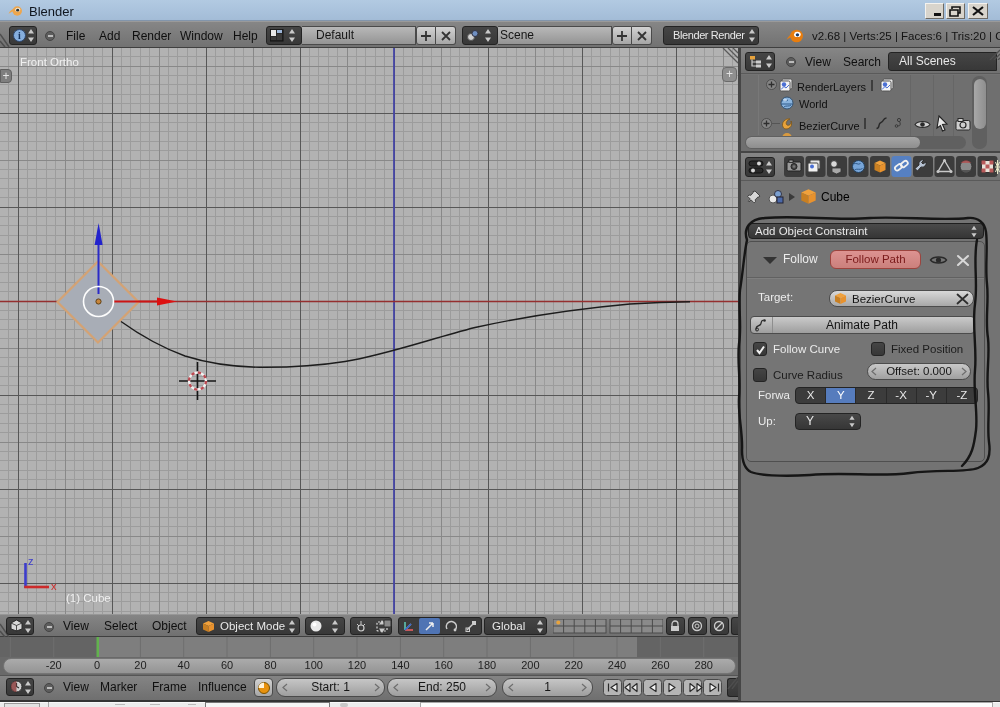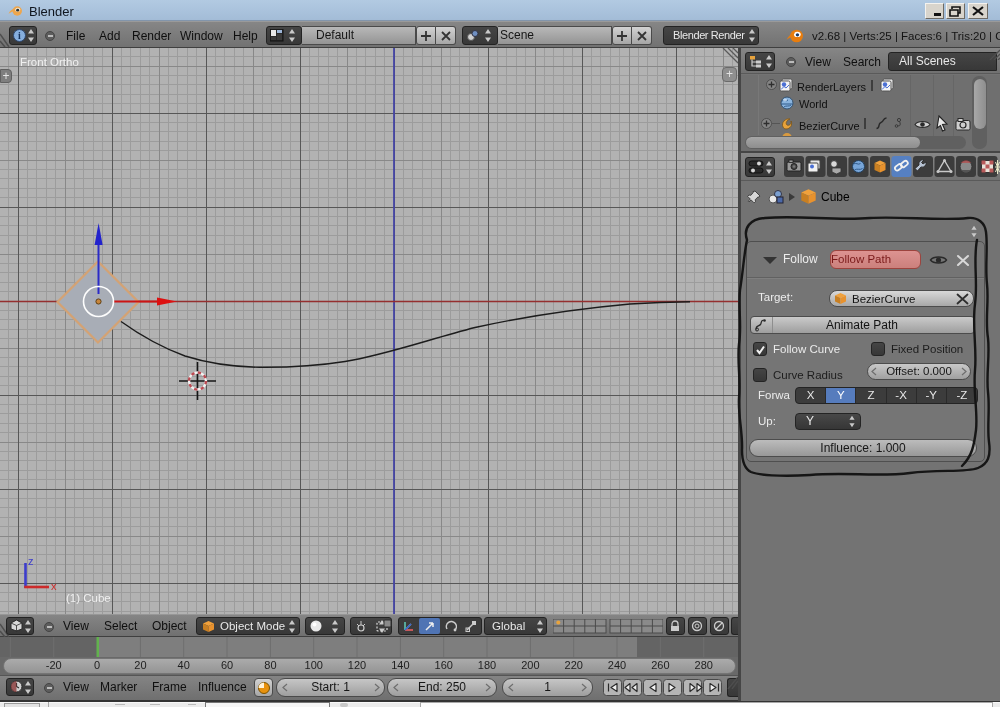--- a/index.html
+++ b/index.html
@@ -540,33 +540,34 @@
       <path d="M1 1l6 4-6 4z" fill="#3a3a3a"></path>
     </svg>
 <svg class="abs" style="left:800px;top:188px" width="17" height="17" viewBox="0 0 13 13">
       <path d="M6.5 1L12 3.5 6.5 6 1 3.5z" fill="#f0a13c"></path>
       <path d="M1 3.5L6.5 6v6L1 9.5z" fill="#c87f22"></path>
       <path d="M12 3.5L6.5 6v6L12 9.5z" fill="#e8922e"></path>
     </svg>
 <span class="abs" style="left:821px;top:190px;font-size:12px;color:#000000">Cube</span>
 
 
+<div class="abs" style="left:748px;top:223px;width:236px;height:16px;background:linear-gradient(#4a4a4a,#353535);border:1px solid #1f1f1f;border-radius:4px;color:#e8e8e8;font-size:12px;line-height:15px;padding-left:6px;font-size:11.5px!important">Add Object Constraint</div>
 <svg class="abs" style="left:970px;top:225px" width="8" height="13" viewBox="0 0 8 15">
       <path d="M4 1l3 4.5H1zM4 14L1 9.5h6z" fill="#c9c9c9"></path>
     </svg>
 
 
 <div class="abs" style="left:746px;top:241px;width:239px;height:221px;background:#757575;border:1px solid #4f4f4f;border-radius:5px"></div>
 <div class="abs" style="left:747px;top:277px;width:237px;height:1px;background:#616161"></div>
 <div class="abs" style="left:747px;top:278px;width:237px;height:1px;background:#7f7f7f"></div>
 <svg class="abs" style="left:763px;top:257px" width="14" height="7">
       <path d="M0 0h14L7 7z" fill="#333333"></path>
     </svg>
 <span class="abs" style="left:783px;top:252px;font-size:12px;color:#ededed">Follow</span>
-<div class="abs" style="left:830px;top:250px;width:91px;height:19px;background:linear-gradient(#dd9391,#cb807c);border:1.5px solid #9c443e;border-radius:6px;color:#7a1a1a;font-size:11.5px;line-height:16px">Follow Path</div>
+<div class="abs" style="left:830px;top:250px;width:91px;height:19px;background:linear-gradient(#dd9391,#cb807c);border:1.5px solid #9c443e;border-radius:6px;color:#7a1a1a;font-size:11.5px;text-align:center;line-height:16px">Follow Path</div>
 <svg class="abs" style="left:929px;top:254px" width="19" height="12">
       <path d="M1.5 6C4.5 2 14.5 2 17.5 6 14.5 10 4.5 10 1.5 6z" fill="none" stroke="#2a2a2a" stroke-width="1.4"></path>
       <circle cx="9.5" cy="6" r="2.6" fill="#2a2a2a"></circle>
     </svg>
 <svg class="abs" style="left:956px;top:254px" width="14" height="13">
       <path d="M2 2l10 9M12 2L2 11" stroke="#d8d8d8" stroke-width="2.1" stroke-linecap="round"></path>
     </svg>
 
 
 <span class="abs" style="left:758px;top:291px;font-size:11.5px;color:#ececec">Target:</span>
@@ -621,21 +622,20 @@
 </div>
 
 
 <span class="abs" style="left:758px;top:415px;font-size:11.5px;color:#ebebeb">Up:</span>
 <div class="abs" style="left:795px;top:413px;width:66px;height:17px;background:linear-gradient(#484848,#363636);border:1px solid #242424;border-radius:4px;color:#e8e8e8;font-size:12px;line-height:15px;padding-left:10px">Y</div>
 <svg class="abs" style="left:848px;top:415px" width="8" height="13" viewBox="0 0 8 15">
       <path d="M4 1l3 4.5H1zM4 14L1 9.5h6z" fill="#c9c9c9"></path>
     </svg>
 
 
-<div class="abs" style="left:749px;top:439px;width:228px;height:18px;background:linear-gradient(#bcbcbc,#989898);border:1px solid #4c4c4c;border-radius:9px;color:#161616;font-size:12px;text-align:center;line-height:16px">Influence: 1.000</div>
 
 
 <svg class="abs" style="left:730px;top:205px;width:270px;height:290px;pointer-events:none" viewBox="0 0 270 290">
 <g fill="none" stroke="#161616" stroke-width="2.4" stroke-linecap="round">
 <path d="M17 35 C13 23 20 14 35 13 C70 10 105 16 140 13 C170 11 210 16 238 13 C248 12 255 18 256 27 C258 43 255 61 257 79 C259 97 255 115 258 133 C260 151 256 169 258 187 C260 205 257 221 259 237 C261 251 258 259 248 263 C235 268 210 264 180 268 C150 272 115 267 80 270 C50 272 28 270 21 267 C15 264 12 256 12 245 C13 229 8 211 9 193 C11 175 7 157 9 139 C12 121 8 103 10 85 C13 67 14 49 17 35Z"></path>
 <path d="M247 35 C243 55 248 77 245 99 C242 121 247 143 245 165 C243 187 248 207 246 225 C244 241 242 251 232 261"></path>
 </g>
 </svg>
 
 

